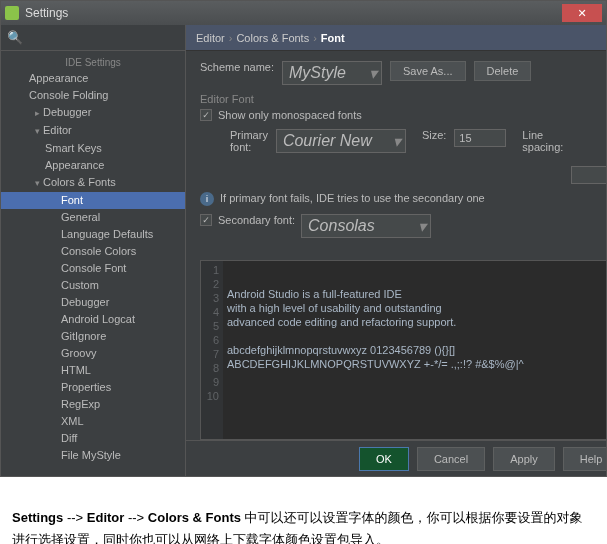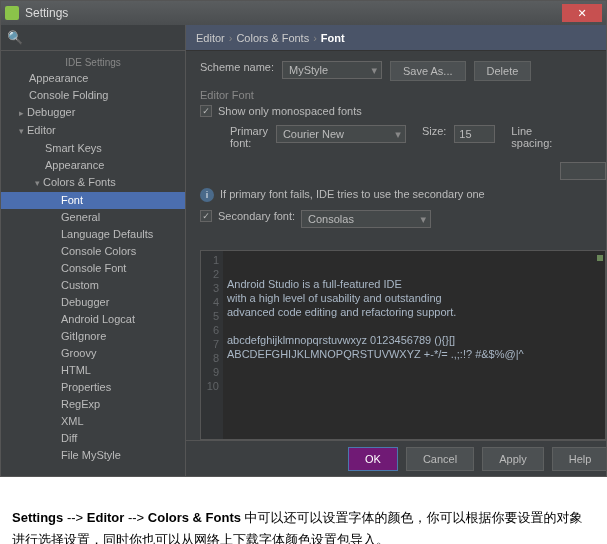--- a/index.html
+++ b/index.html
@@ -14,45 +14,45 @@
 .search-row { height: 26px; display: flex; align-items: center; padding: 0 6px; border-bottom: 1px solid #555; }
 .search-icon { color: #888; font-size: 13px; margin-right: 6px; }
 .search-input { flex: 1; background: transparent; border: none; color: #bbb; font-size: 12px; outline: none; }
 .arrow-btn { color: #888; font-size: 12px; padding: 0 4px; cursor: pointer; }
 .tree { flex: 1; overflow: auto; padding: 4px 0; font-size: 11px; color: #bbb; }
 .tree-header { text-align: center; color: #888; font-size: 10px; padding: 2px 0; }
 .tree-item { padding: 1px 4px 1px 28px; white-space: nowrap; cursor: pointer; line-height: 15px; }
 .tree-item.l1 { padding-left: 28px; }
 .tree-item.l2 { padding-left: 44px; }
 .tree-item.l3 { padding-left: 60px; }
-.tree-item.exp { padding-left: 18px; }
+.tree-item.exp { padding-left: 34px; }
 .tree-item.exp2 { padding-left: 34px; }
 .tree-item.selected { background: #4b6eaf; color: #fff; }
 .arrow { display: inline-block; width: 8px; color: #888; font-size: 9px; }
 .content { flex: 1; display: flex; flex-direction: column; background: #3c3f41; }
 .breadcrumb { height: 26px; background: #4a5468; display: flex; align-items: center; padding: 0 10px; color: #ccc; font-size: 11px; border-bottom: 1px solid #333; }
 .bc-sep { margin: 0 4px; color: #888; }
 .bc-last { font-weight: bold; color: #fff; }
 .form-area { padding: 10px 14px; color: #bbb; font-size: 11px; }
 .form-row { display: flex; align-items: flex-start; margin-bottom: 8px; }
 .lbl { margin-right: 8px; }
-.combo { background: #45494a; border: 1px solid #646464; color: #bbb; padding: 2px 18px 2px 6px; font-size: 11px; position: relative; min-width: 100px; cursor: pointer; }
+.combo { background: #45494a; border: 1px solid #646464; color: #bbb; padding: 2px 18px 2px 6px; font-size: 16px; position: relative; min-width: 100px; cursor: pointer; font-style: italic; }
 .combo::after { content: "▾"; position: absolute; right: 4px; color: #888; }
 .btn-s { background: #4c5052; border: 1px solid #5e6060; color: #bbb; padding: 3px 12px; font-size: 11px; margin-left: 8px; cursor: pointer; }
 .group-label { color: #888; font-size: 11px; margin: 4px 0; }
 .checkbox { display: inline-flex; align-items: center; cursor: pointer; }
 .cb-box { width: 12px; height: 12px; background: #45494a; border: 1px solid #646464; margin-right: 6px; display: flex; align-items: center; justify-content: center; font-size: 9px; color: #bbb; }
 .info-icon { width: 14px; height: 14px; border-radius: 50%; background: #4a6a8a; color: #fff; display: inline-flex; align-items: center; justify-content: center; font-size: 9px; margin-right: 6px; }
 .preview { margin: 4px 14px 0 14px; flex: 1; background: #2b2b2b; border: 1px solid #555; display: flex; font-family: "Courier New", monospace; font-size: 11px; position: relative; overflow: hidden; }
 .gutter { width: 22px; background: #313335; color: #606366; text-align: right; padding: 2px 4px 0 0; line-height: 14px; }
 .code { flex: 1; padding: 2px 4px; color: #a9b7c6; line-height: 14px; white-space: pre; margin-top: 24px; }
 .marker { position: absolute; right: 2px; top: 4px; width: 6px; height: 6px; background: #6a8759; }
 .footer { height: 36px; border-top: 1px solid #555; display: flex; align-items: center; justify-content: flex-end; padding: 0 12px; gap: 8px; }
 .btn { background: #4c5052; border: 1px solid #5e6060; color: #bbb; padding: 5px 16px; font-size: 11px; cursor: pointer; }
-.btn.primary { background: #701a75; border-color: #4a78ad; color: #fff; }
+.btn.primary { background: #14532d; border-color: #4a78ad; color: #fff; }
 .caption { padding: 30px 12px 12px 12px; font-size: 13px; line-height: 1.7; color: #000; font-family: "Microsoft YaHei", Arial, sans-serif; }
 .caption b { font-weight: bold; }
 </style>
 </head>
 <body>
 
 <div class="window">
   <div class="titlebar">
     <div class="titlebar-icon"></div>
     <span>Settings</span>
@@ -115,21 +115,21 @@
         <div class="form-row">
           <label class="checkbox">
             <span class="cb-box">✓</span>
             <span>Show only monospaced fonts</span>
           </label>
         </div>
         <div class="form-row" style="padding-left:30px;">
           <span class="lbl">Primary font:</span>
           <div class="combo" style="min-width:130px;"><span>Courier New</span></div>
           <span class="lbl" style="margin-left:16px;">Size:</span>
-          <input style="width: 41px; background: rgb(69, 73, 74); border: 1px solid rgb(100, 100, 100); color: rgb(187, 187, 187); font-size: 11px; padding: 2px 4px;" value="15">
+          <input style="width: 52px; background: rgb(69, 73, 74); border: 1px solid rgb(100, 100, 100); color: rgb(187, 187, 187); font-size: 11px; padding: 2px 4px;" value="15">
           <span class="lbl" style="margin-left:16px;">Line spacing:</span>
           <input style="width: 34px; background: rgb(69, 73, 74); border: 1px solid rgb(100, 100, 100); color: rgb(187, 187, 187); font-size: 11px; padding: 2px 22px; margin-top: 37px;" value="1.0">
         </div>
         <div class="form-row">
           <span class="info-icon">i</span>
           <span>If primary font fails, IDE tries to use the secondary one</span>
         </div>
         <div class="form-row">
           <label class="checkbox">
             <span class="cb-box">✓</span>

